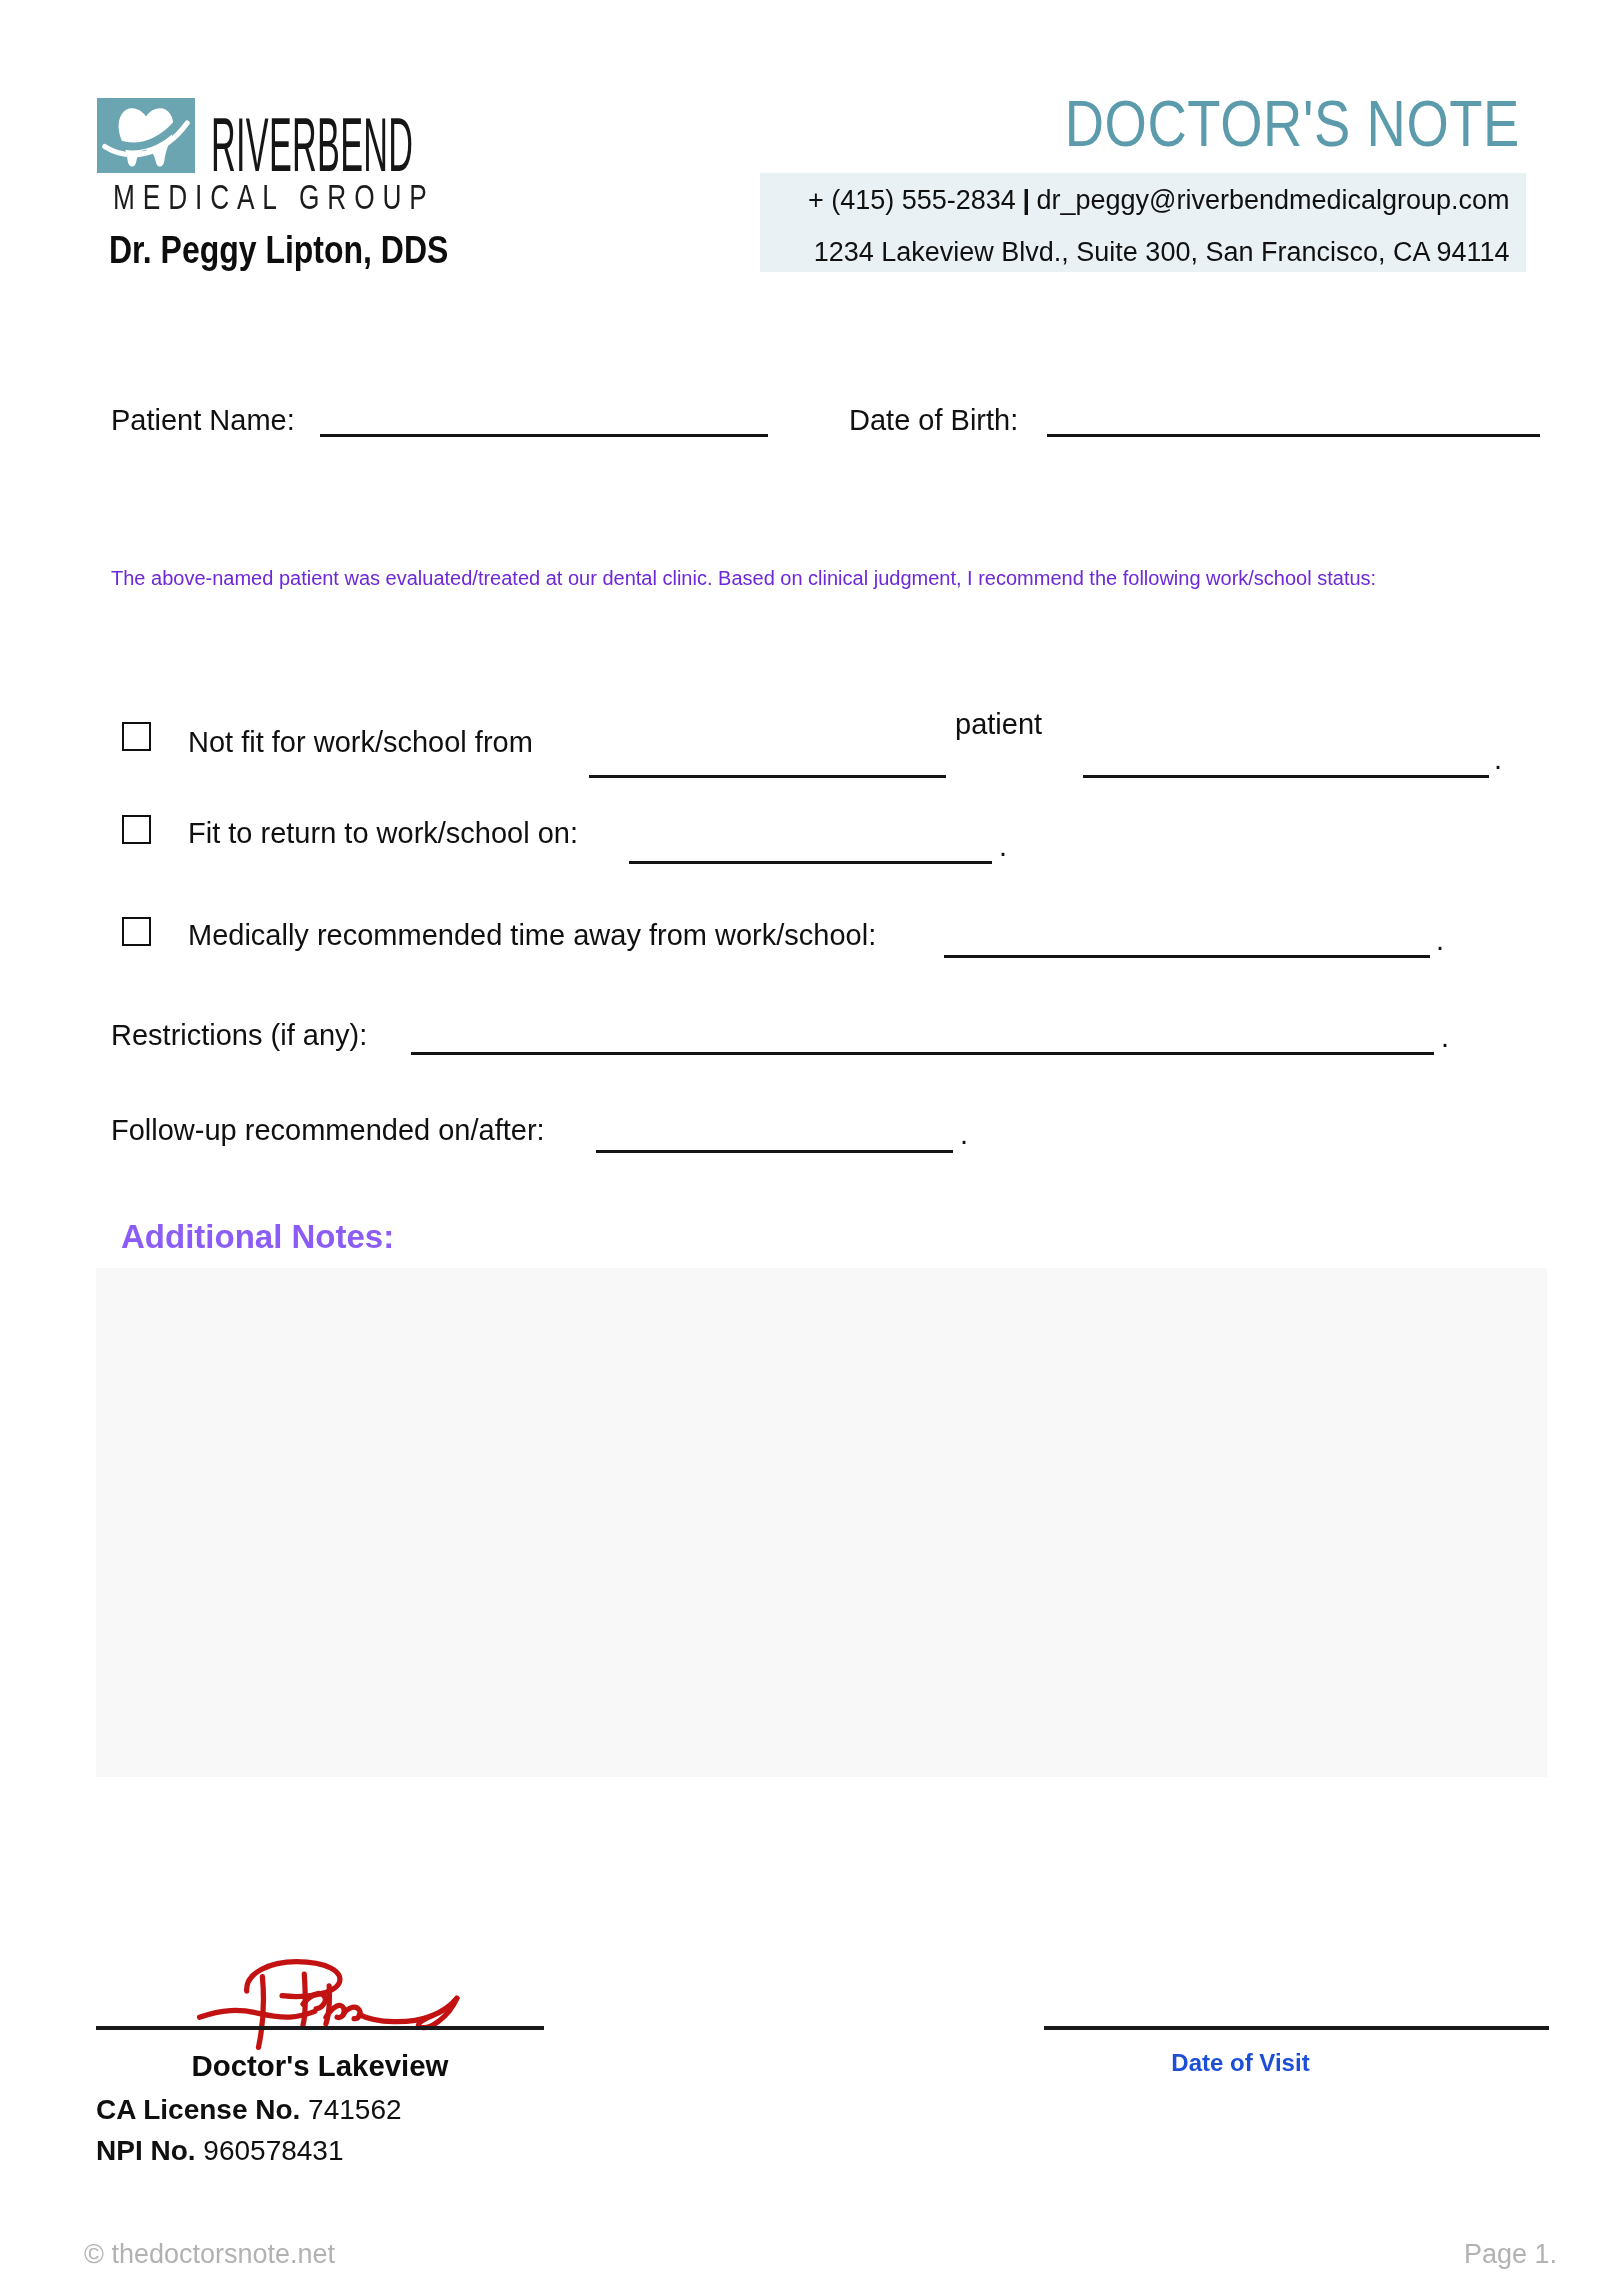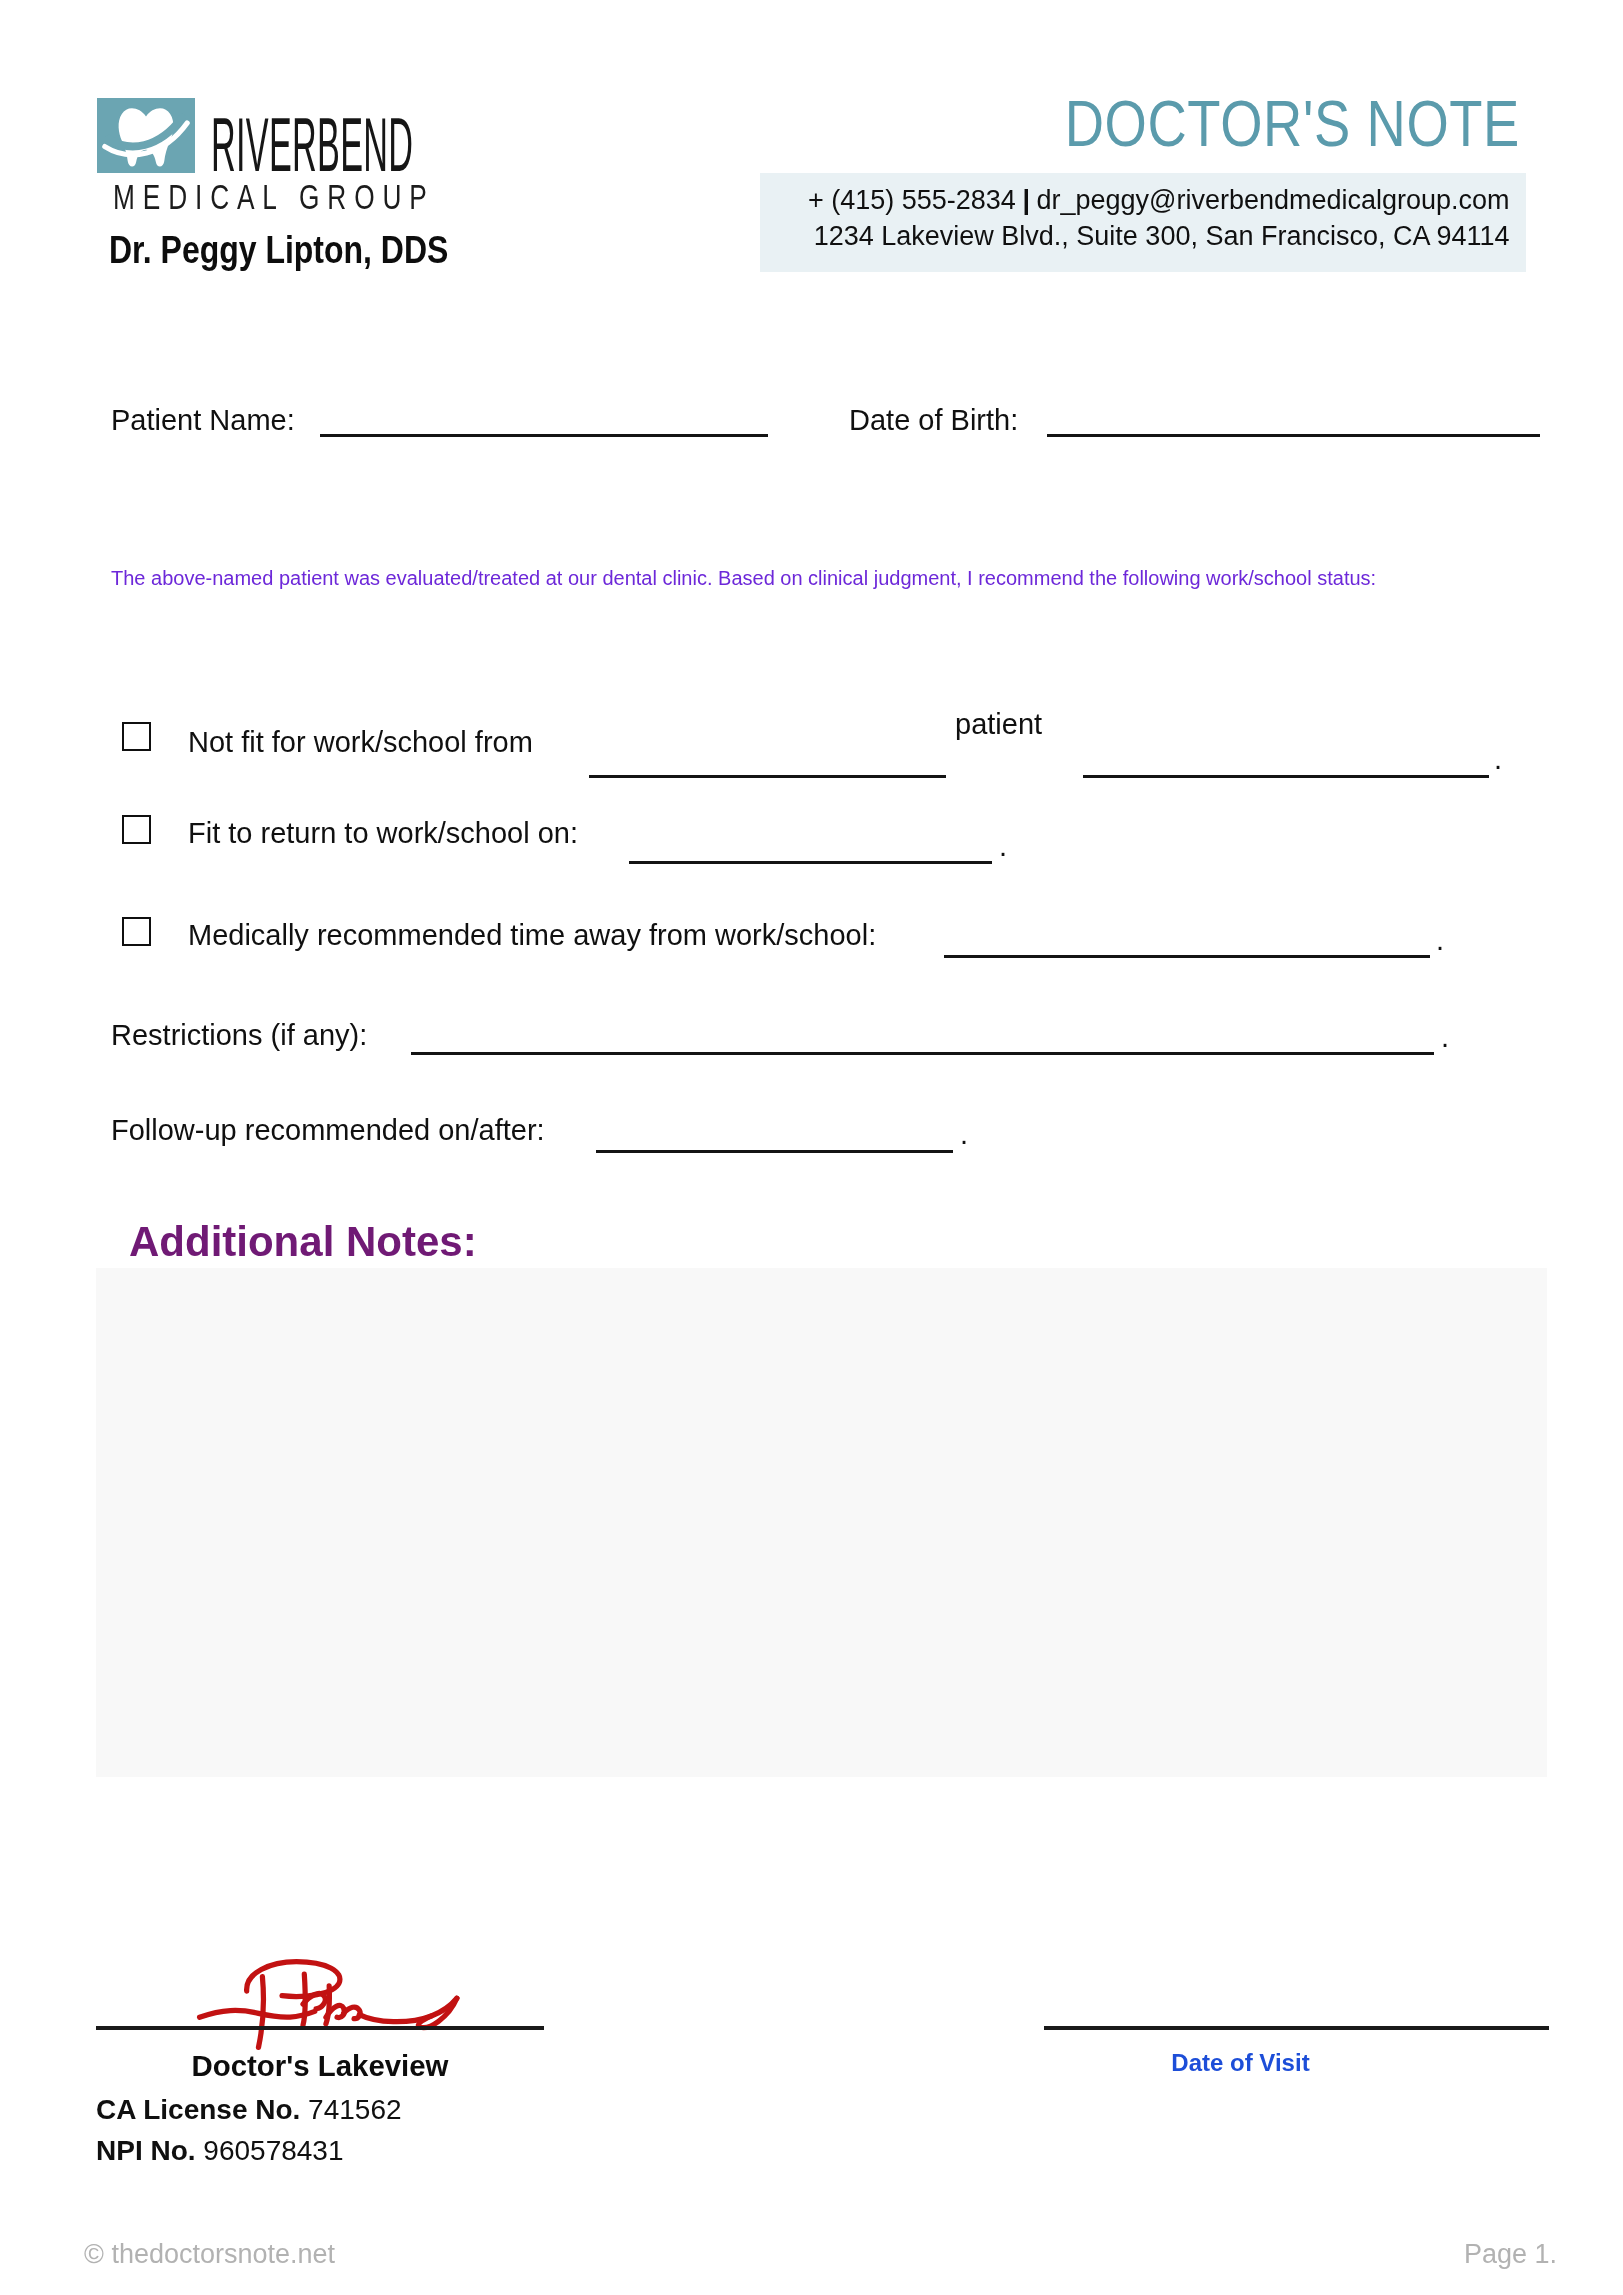--- a/index.html
+++ b/index.html
@@ -30,40 +30,40 @@
     transform: scaleX(0.82); transform-origin: 0 0; line-height: 1;
   }
   .note-title {
     left: 800px; top: 92px; width: 720px; text-align: right;
     font-size: 64px; color: #5B9BAC; letter-spacing: 0.7px;
     transform: scaleX(0.85); transform-origin: 100% 0; line-height: 1;
   }
   .contact-box { position: absolute; left: 760px; top: 173px; width: 766px; height: 99px; background: #E9F1F4; }
   .contact-line { position: absolute; right: 16.4px; font-size: 27px; color: #101010; white-space: nowrap; }
   .contact-line1 { top: 11.8px; }
-  .contact-line2 { top: 48px; }
+  .contact-line2 { top: 64px; }
   .contact-sep { font-weight: 700; padding: 0 6.5px; }
 
   
   .field-label { font-size: 29px; color: #101010; }
   .blank { position: absolute; background: #141414; height: 3.3px; }
 
   
   .intro {
     position: absolute; left: 111px; top: 555px; width: 1427px;
     font-size: 20px; line-height: 47px; color: #6d28d9; white-space: normal;
   }
 
   
   .checkbox { position: absolute; left: 122px; width: 25px; height: 25px; border: 2.6px solid #0f0f0f; background: #ffffff; }
   .opt-label { font-size: 29px; color: #101010; }
   .period { font-size: 29px; color: #101010; }
 
   
-  .notes-heading { left: 129px; top: 1218px; font-size: 42px; font-weight: 700; color: #701a75; }
+  .notes-heading { left: 121px; top: 1218px; font-size: 33px; font-weight: 700; color: #8b5cf6; }
   .notes-box { position: absolute; left: 96px; top: 1268px; width: 1451px; height: 509px; background: #F8F8F8; }
 
   
   .sig-svg { position: absolute; left: 193px; top: 1957px; width: 275px; height: 95px; }
   .rule { position: absolute; height: 3.9px; background: #1a1a1a; }
   .sig-rule { left: 96px; top: 2026px; width: 448px; }
   .date-rule { left: 1044px; top: 2026px; width: 505px; }
   .visit-date { left: 1044px; top: 1974px; width: 505px; text-align: center; font-size: 34px; color: #0d0d0d; }
   .visit-date sup { font-size: 60%; }
   .sig-caption { left: 96px; top: 2049px; width: 448px; text-align: center; font-size: 29.4px; font-weight: 700; color: #0d0d0d; }

